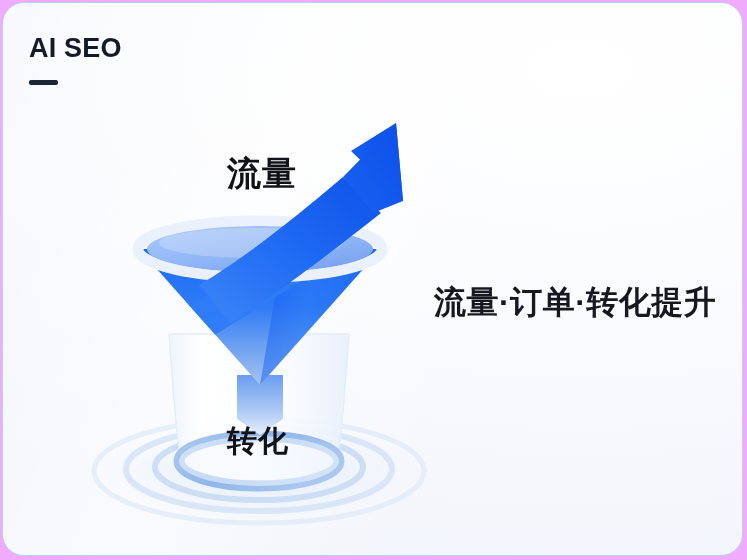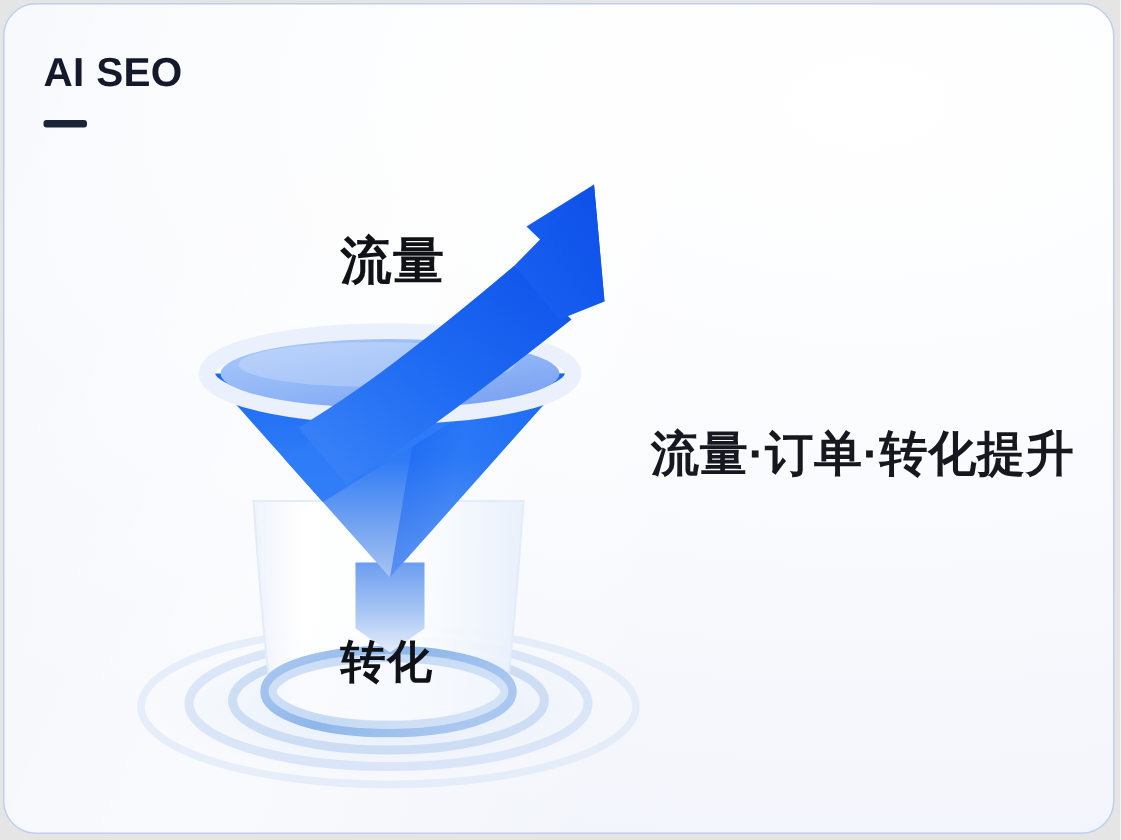--- a/index.html
+++ b/index.html
@@ -10,21 +10,21 @@
   }
   body {
     font-family: "Liberation Sans", "DejaVu Sans", sans-serif;
   }
 
   .canvas {
     position: relative;
     width: 747px;
     height: 560px;
     overflow: hidden;
-    background: #e5e5e5;
+    background: #f0abfc;
   }
 
   
   .card {
     position: absolute;
     left: 2px;
     top: 2px;
     width: 741px;
     height: 554px;
     border-radius: 22px;

